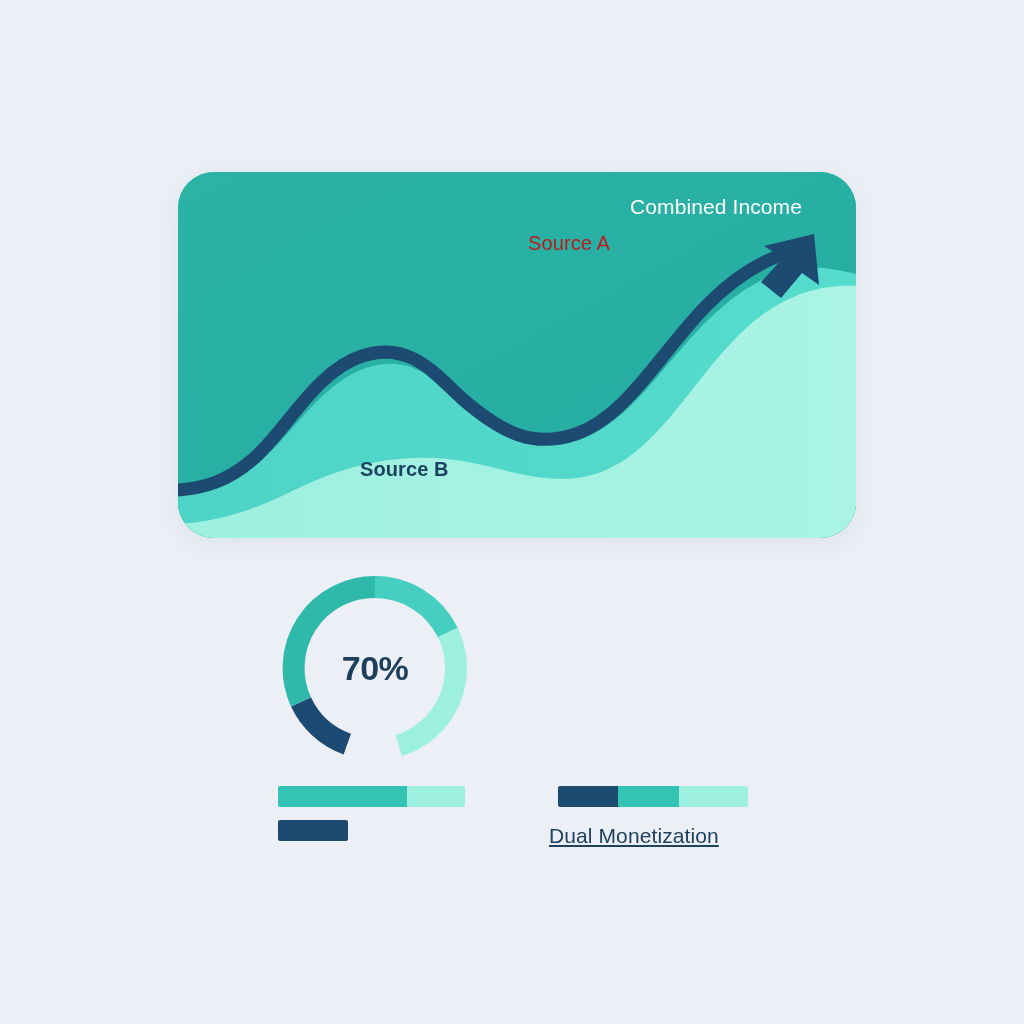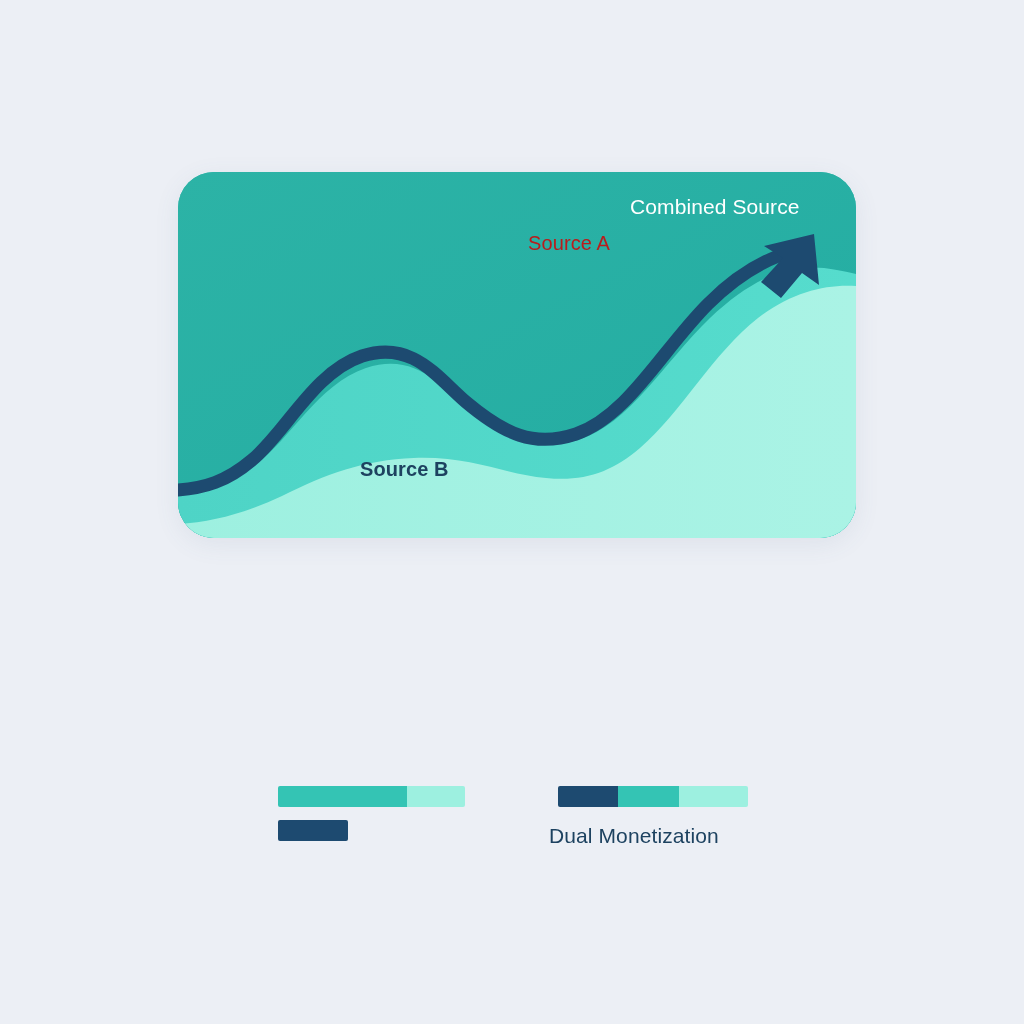--- a/index.html
+++ b/index.html
@@ -161,36 +161,49 @@
                C 108,260 136,200 184,184
                C 234,168 258,204 288,230
                C 326,262 356,276 398,262
                C 450,244 484,178 530,132
                C 562,100 594,84 620,78"></path>
 
       <path fill="#1d4a70" d="M636,62 L586,74 L605,86 L583,110 L603,126 L624,101 L641,113 Z"></path>
     </svg>
   </div>
 
-  <div class="lbl lbl-combined" style="color: rgb(255, 255, 255);">Combined Source</div>
+  <div class="lbl lbl-combined" style="color: rgb(255, 255, 255);">Combined Income</div>
   <div class="lbl lbl-source-a" style="color: #b91c1c;">Source A</div>
   <div class="lbl lbl-source-b" style="color: rgb(29, 66, 96);">Source B</div>
 
+  <div class="gauge gauge-left">
+    <svg viewBox="0 0 196 196" xmlns="http://www.w3.org/2000/svg">
+
+      <path fill="none" stroke="#46cfc0" stroke-width="22" d="M 98,17 A 81,81 0 0 1 170.8,62.5"></path>
+
+      <path fill="none" stroke="#9df0e0" stroke-width="22" d="M 170.8,62.5 A 81,81 0 0 1 121.7,175.5"></path>
+
+      <path fill="none" stroke="#1d4a72" stroke-width="22" d="M 70.3,174.1 A 81,81 0 0 1 24.0,131.9"></path>
+
+      <path fill="none" stroke="#2fb9ab" stroke-width="22" d="M 24.0,131.9 A 81,81 0 0 1 98,17"></path>
+    </svg>
+    <div class="gauge-value" style="color: rgb(29, 63, 92);">70%</div>
+  </div>
 
 
   <div class="barrow bar-left-top">
     <div class="seg" style="flex: 129 1 0%; background: rgb(52, 196, 180);"></div>
     <div class="seg" style="flex: 58 1 0%; background: rgb(157, 240, 224);"></div>
   </div>
 
   <div class="barrow bar-left-bot">
     <div class="seg" style="flex: 70 1 0%; background: rgb(29, 74, 112);"></div>
   </div>
 
   <div class="barrow bar-right-top">
     <div class="seg" style="flex: 60 1 0%; background: rgb(29, 74, 112);"></div>
     <div class="seg" style="flex: 61 1 0%; background: rgb(52, 196, 180);"></div>
     <div class="seg" style="flex: 69 1 0%; background: rgb(157, 240, 224);"></div>
   </div>
 
-  <div class="lbl lbl-dual" style="color: rgb(29, 66, 96);">Dual Monetization</div>
+  <div class="lbl lbl-dual" style="color: rgb(29, 66, 96); text-decoration: underline;">Dual Monetization</div>
 
 </div>
 
 </body></html>

